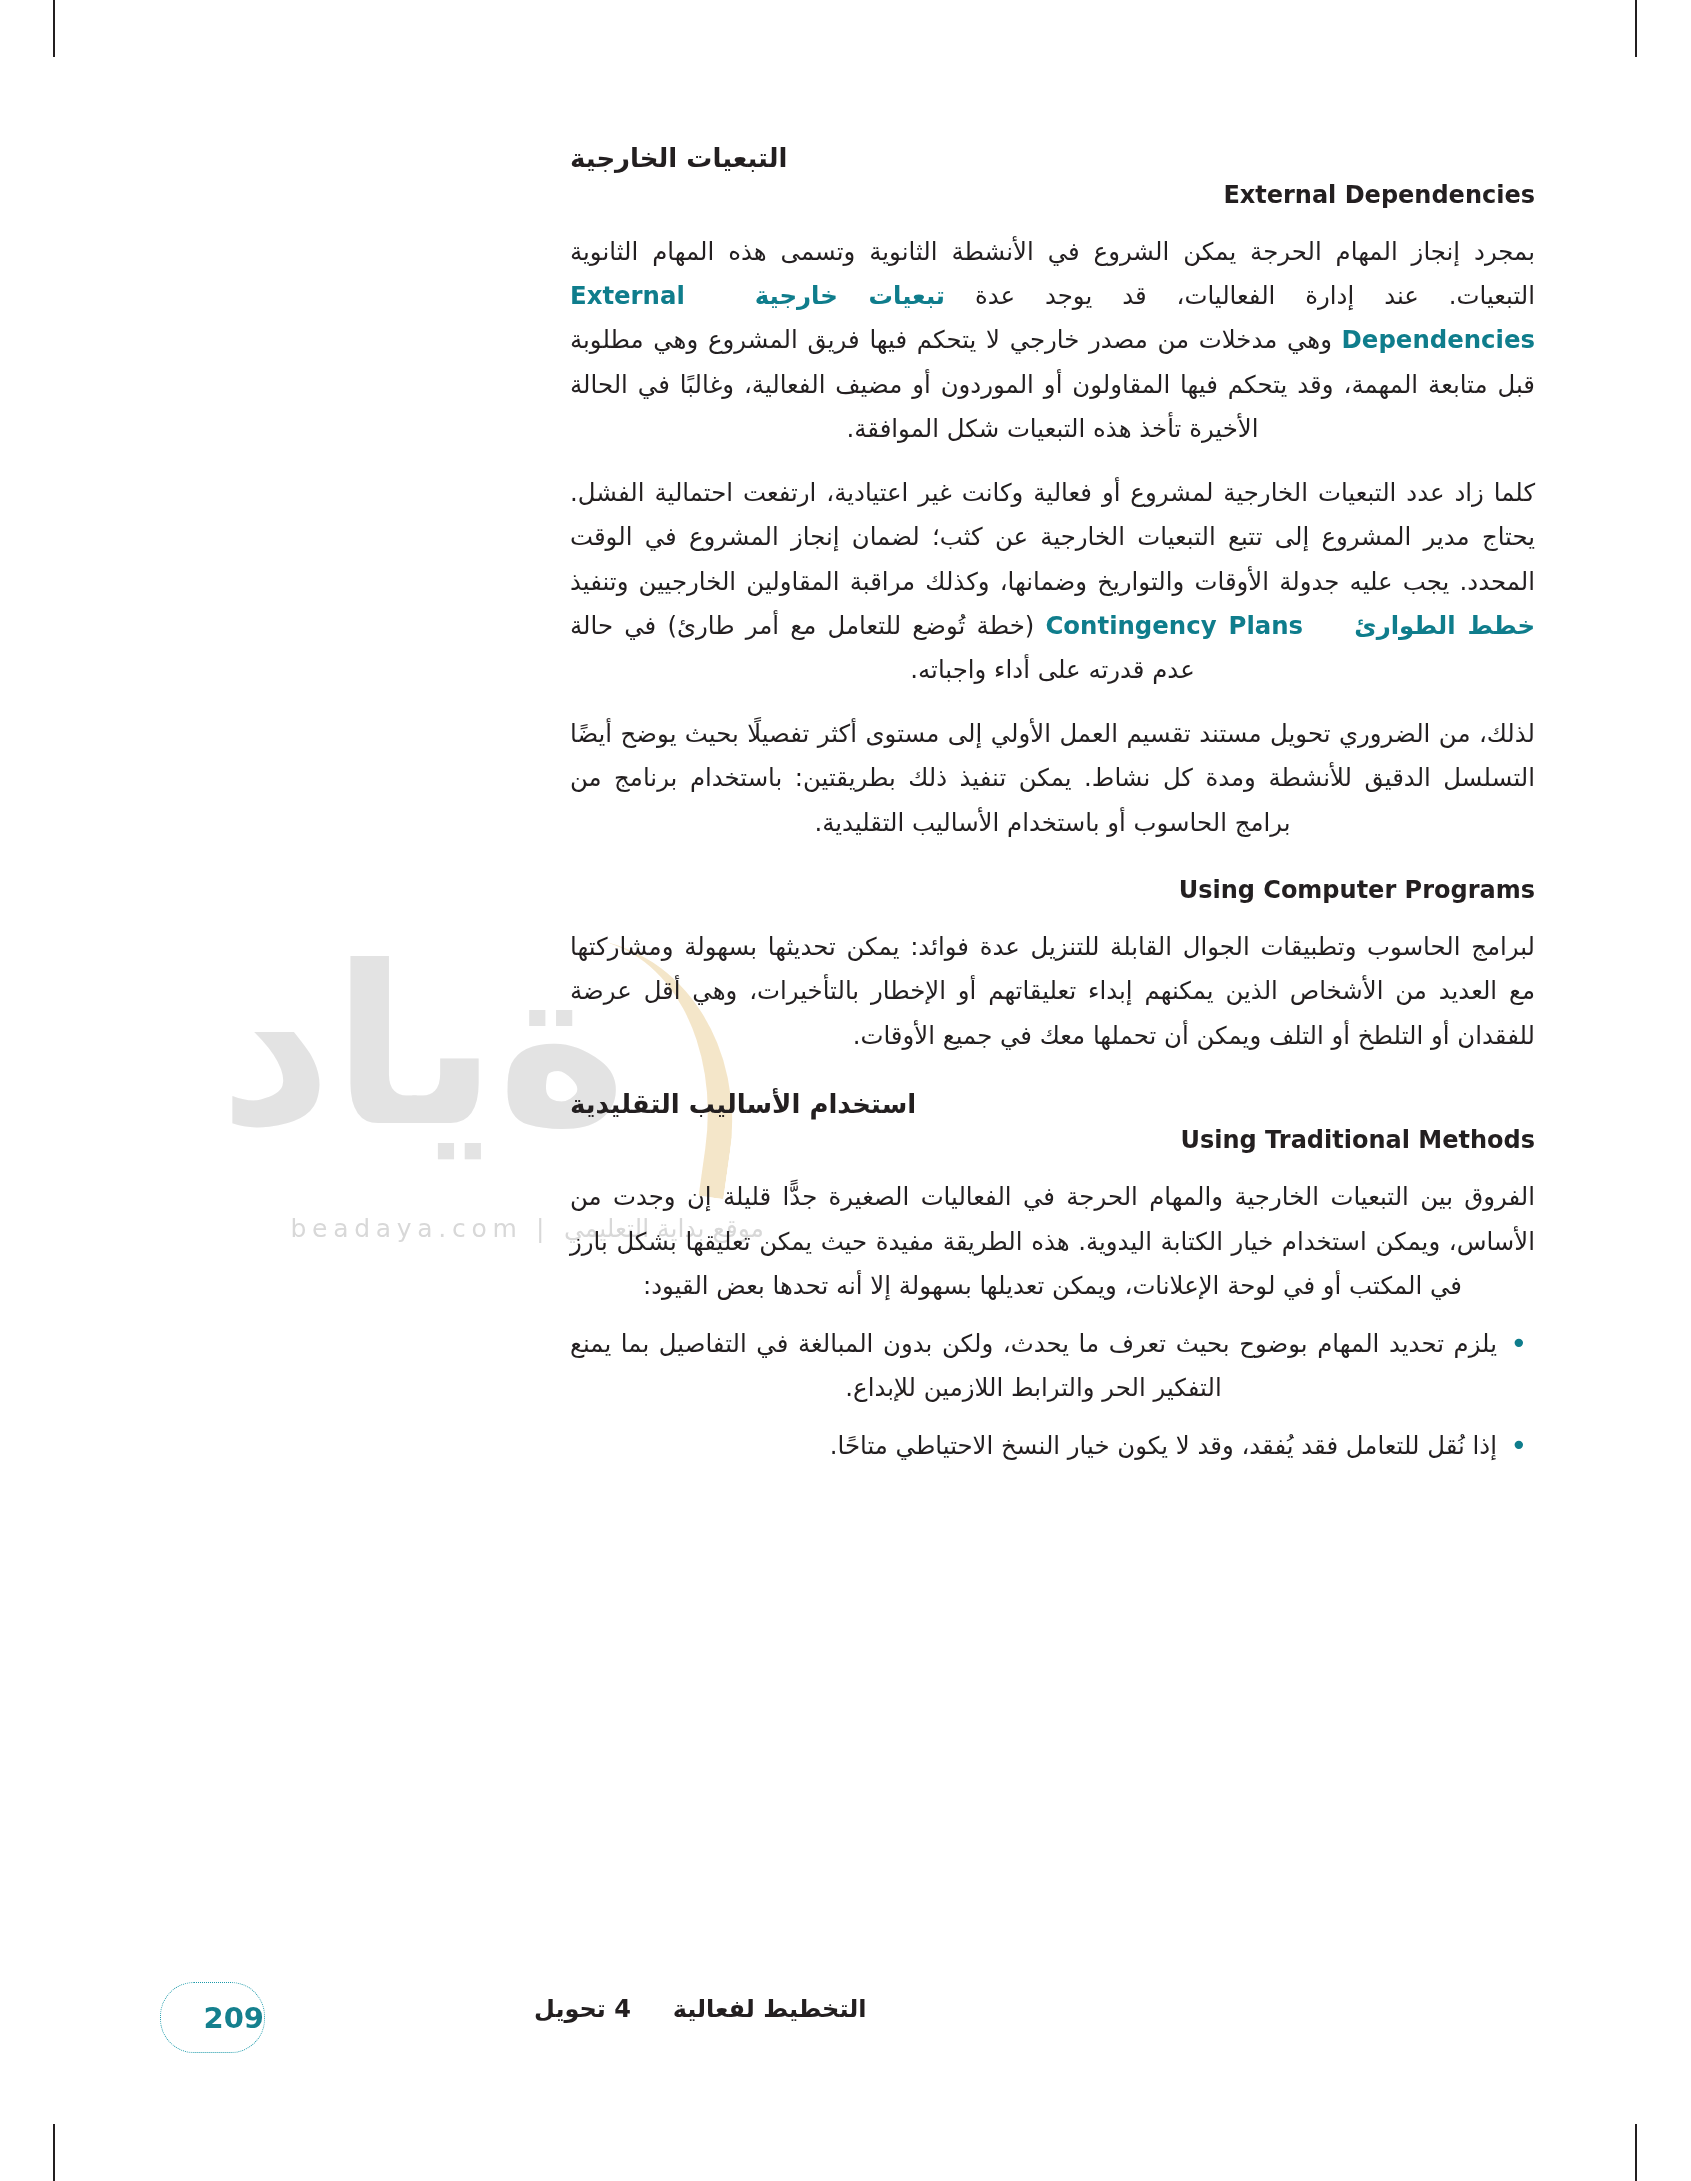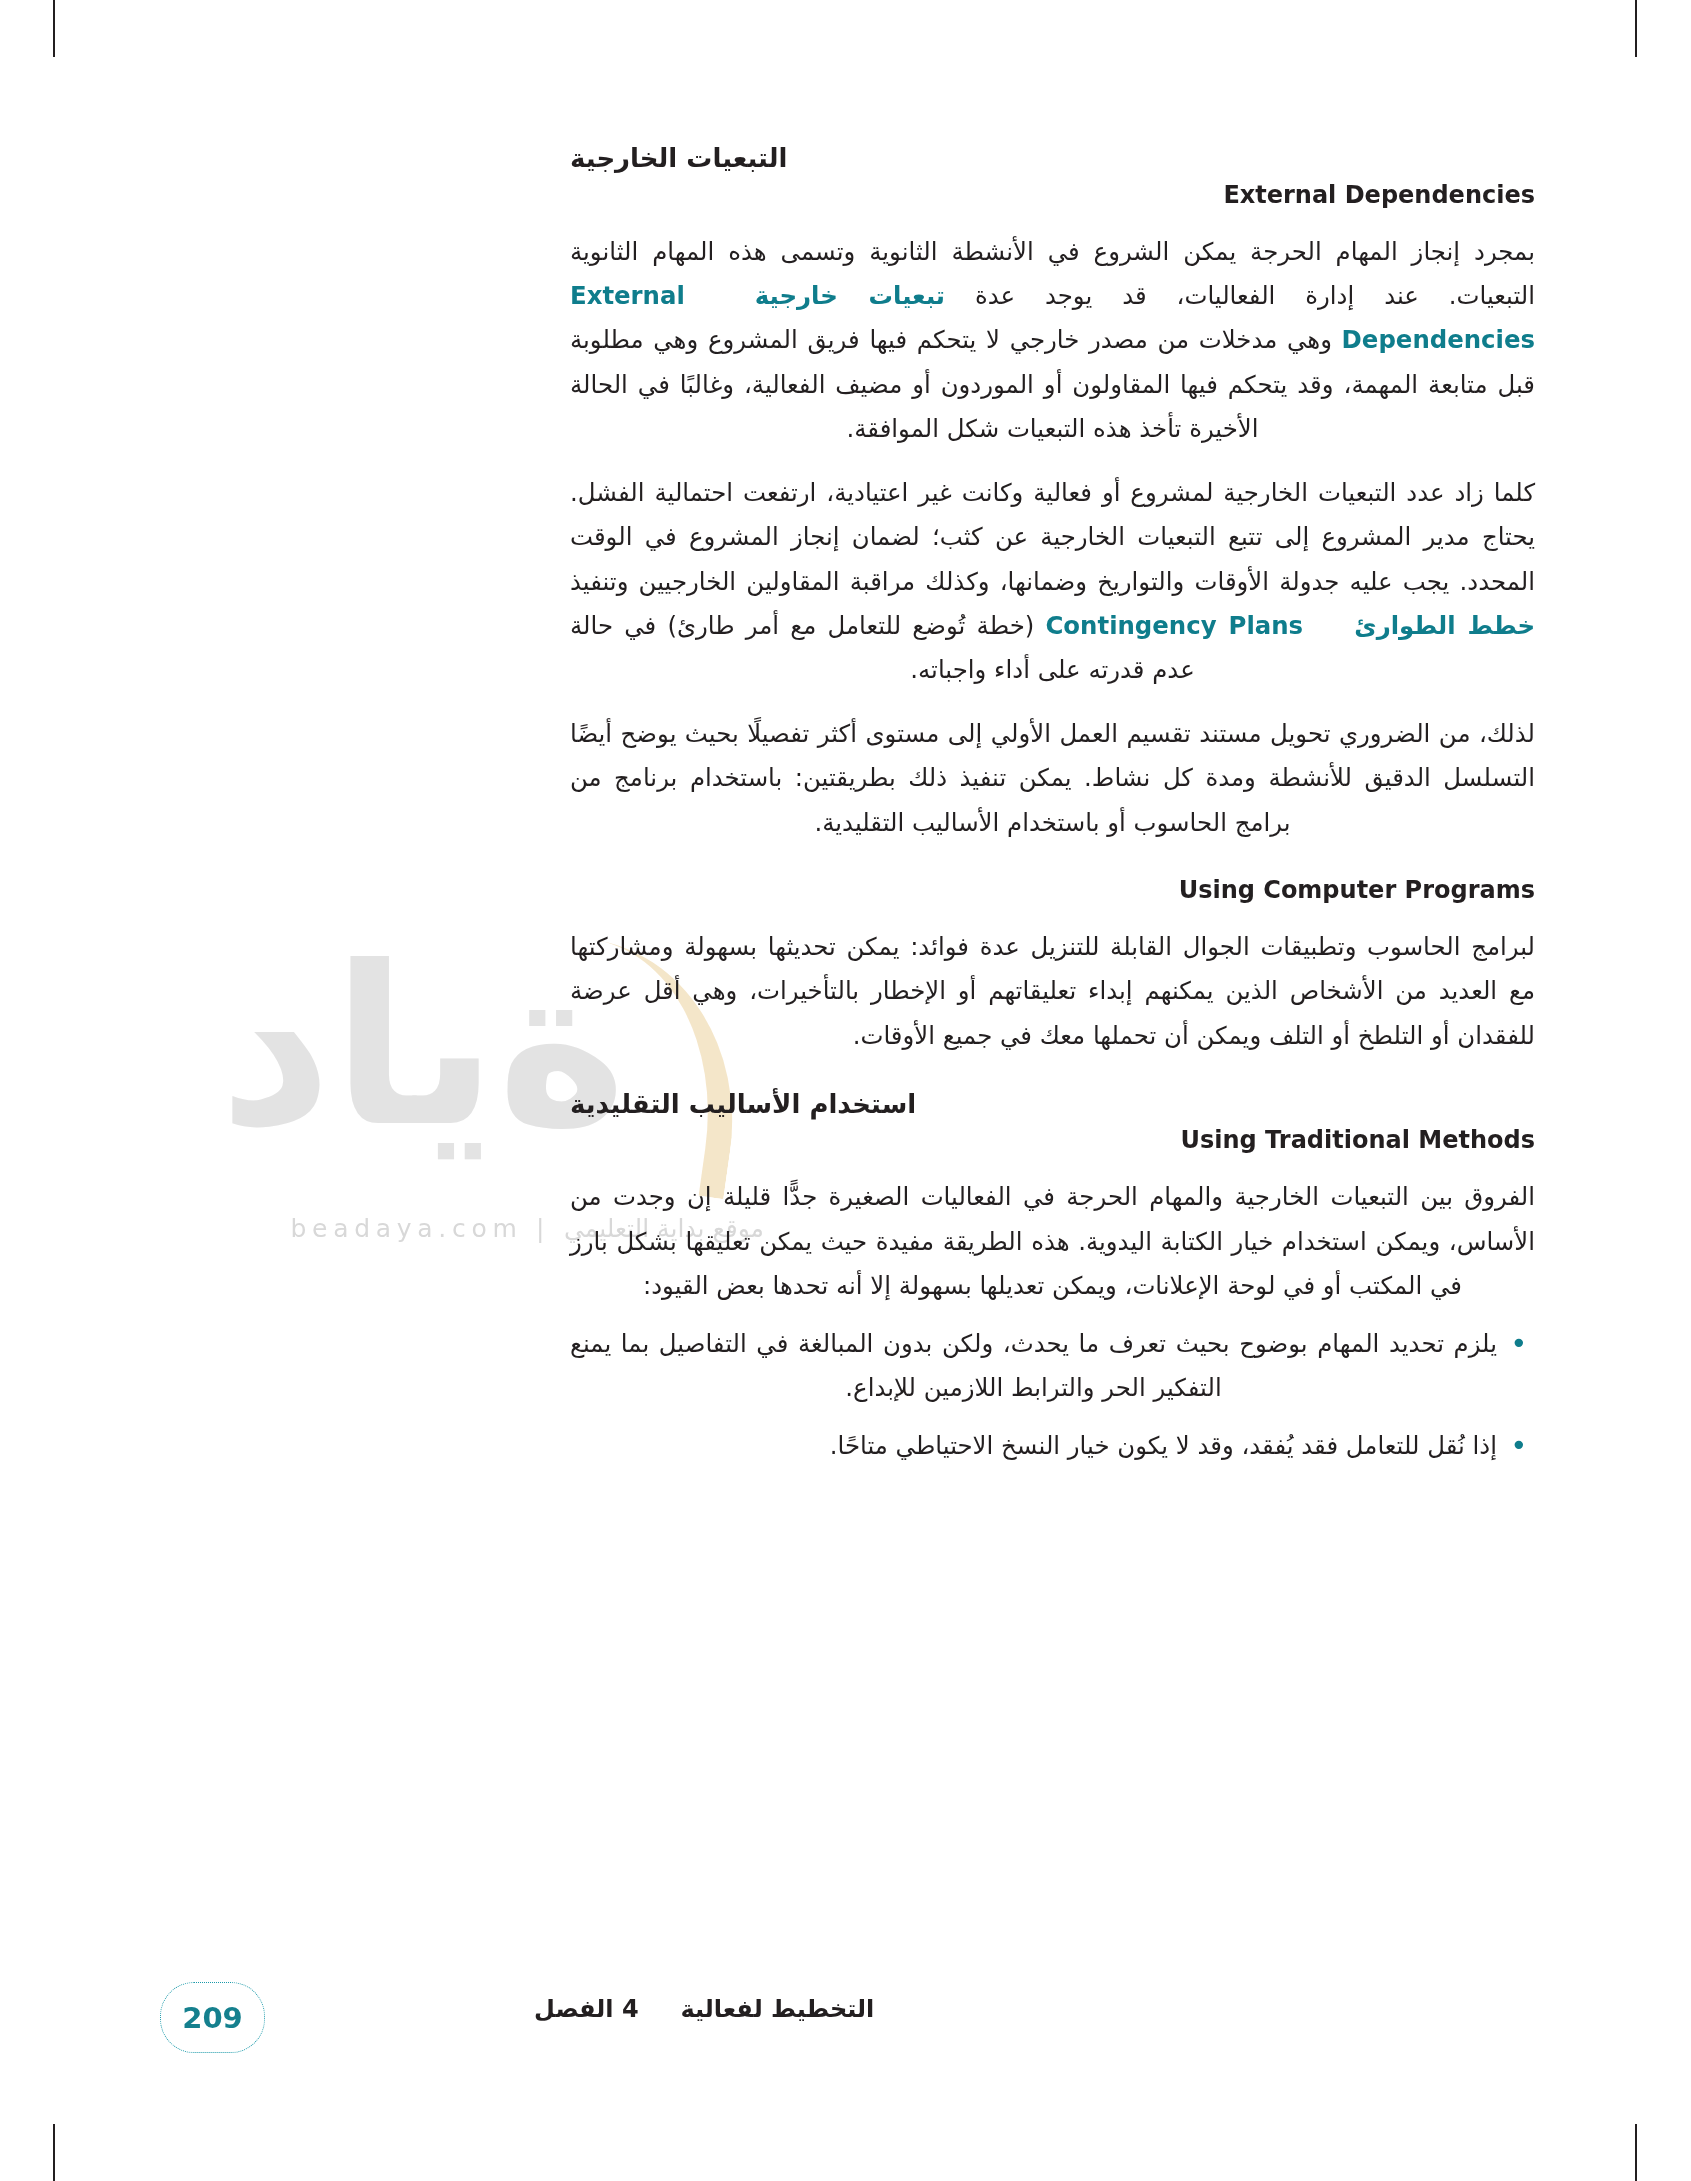--- a/index.html
+++ b/index.html
@@ -158,21 +158,21 @@
   .page-badge {
     position: absolute;
     left: 161px;
     top: 0;
     width: 103px;
     height: 69px;
     border-radius: 34px;
     border: 1.9px dotted #1b9aaa;
     display: flex;
     align-items: center;
-    justify-content: center;
+    justify-content: flex-start;
   }
   .page-badge span {
     font-size: 29px;
     font-weight: bold;
     color: #15808e;
     direction: ltr;
   }
   .footer-text {
     position: absolute;
     left: 535px;
@@ -240,18 +240,18 @@
   </div>
 
   <div class="footer">
     <div class="page-badge">
       <span>209</span>
     </div>
     <div class="footer-text">
       <span>التخطيط لفعالية</span>
       &nbsp;&nbsp;&nbsp;
       <span class="chap-num">4</span>
-      <span>الفصل</span>
+      <span>تحويل</span>
     </div>
   </div>
 
 </div>
 
 
 </body></html>

